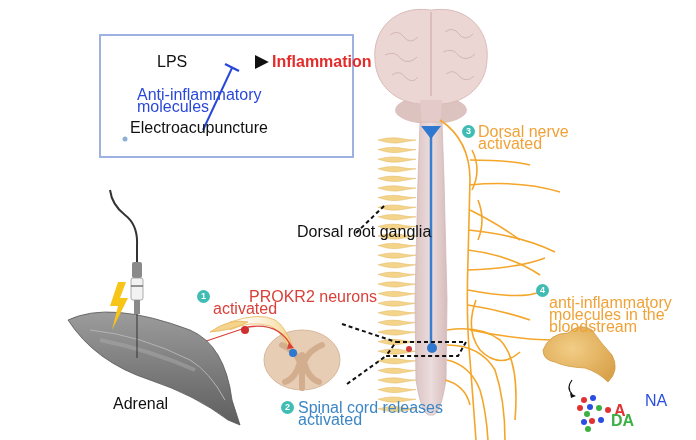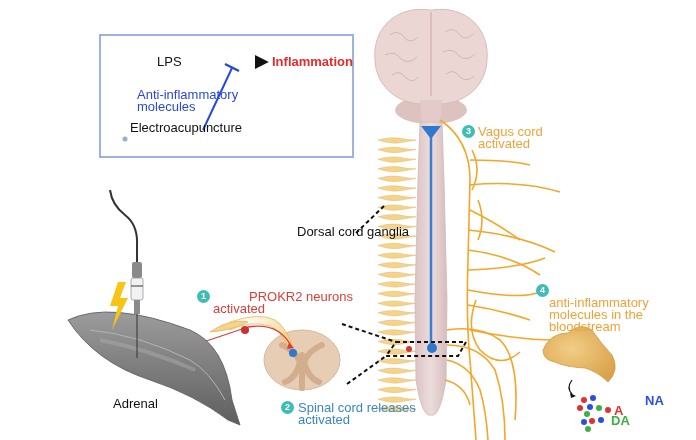--- a/index.html
+++ b/index.html
@@ -1,18 +1,18 @@
 <!DOCTYPE html>
 <html><head>
 <meta charset="utf-8">
 <style>
   html, body { margin: 0; padding: 0; background: #ffffff; }
   body { width: 696px; height: 440px; position: relative; overflow: hidden; font-family: "Liberation Sans", sans-serif; }
   #stage { position: absolute; left: 0; top: 0; width: 696px; height: 440px; }
-  .lbl { position: absolute; font-family: "Liberation Sans", sans-serif; font-size: 13px; line-height: 12px; white-space: nowrap; }
+  .lbl { position: absolute; font-family: "Liberation Sans", sans-serif; font-size: 16px; line-height: 12px; white-space: nowrap; }
   .center { text-align: left; }
   .badge { position: absolute; width: 13px; height: 13px; border-radius: 50%; background: #3fbdb4; color: #fff; font-size: 9px; font-weight: bold; line-height: 13px; text-align: center; font-family: "Liberation Sans", sans-serif; }
   .legend-box { position: absolute; left: 99px; top: 34px; width: 255px; height: 124px; border: 2px solid #9db2e0; box-sizing: border-box; }
 </style>
 </head>
 <body>
 
 <div id="stage">
   <svg width="696" height="440" viewBox="0 0 696 440" style="position:absolute;left:0;top:0">
     <defs>
@@ -186,27 +186,27 @@
 
   <span class="badge" style="left:197px;top:290px;">1</span>
   <span class="lbl" style="left:213px;top:291px;color:#d9403a;margin-left:36px;">PROKR2 neurons</span>
   <span class="lbl center" style="left:213px;top:303px;width:82px;color:#d9403a;">activated</span>
 
   <span class="badge" style="left:281px;top:401px;">2</span>
   <span class="lbl" style="left:298px;top:402px;color:#3b86c6;">Spinal cord releases</span>
   <span class="lbl center" style="left:298px;top:414px;width:92px;color:#3b86c6;">activated</span>
 
   <span class="badge" style="left:462px;top:125px;">3</span>
-  <span class="lbl" style="left:478px;top:126px;color:#f0a238;">Vagus cord</span>
+  <span class="lbl" style="left:478px;top:126px;color:#f0a238;">Dorsal nerve</span>
   <span class="lbl center" style="left:478px;top:138px;width:68px;color:#f0a238;">activated</span>
 
   <span class="badge" style="left:536px;top:284px;">4</span>
   <span class="lbl center" style="left:549px;top:297px;width:108px;color:#f0a238;">anti-inflammatory</span>
   <span class="lbl center" style="left:549px;top:321px;width:108px;color:#f0a238;">bloodstream</span>
   <span class="lbl center" style="left:549px;top:309px;width:108px;color:#f0a238;">molecules in the</span>
 
   <span class="lbl" style="left:113px;top:398px;color:#111;">Adrenal</span>
-  <span class="lbl" style="left:297px;top:226px;color:#111;">Dorsal cord ganglia</span>
-
-  <span class="lbl" style="left: 611px; top: 395px; font-weight: bold; color: rgb(42, 79, 224); padding-left: 34px;">NA</span>
+  <span class="lbl" style="left:297px;top:226px;color:#111;">Dorsal root ganglia</span>
+
+  <span class="lbl" style="left: 611px; top: 395px; font-weight: normal; color: rgb(42, 79, 224); padding-left: 34px;">NA</span>
   <span class="lbl" style="left: 614px; top: 405px; font-weight: bold; color: rgb(224, 50, 50);">A</span>
   <span class="lbl" style="left: 611px; top: 415px; font-weight: bold; color: rgb(60, 176, 67);">DA</span>
 </div>
 
 </body></html>

